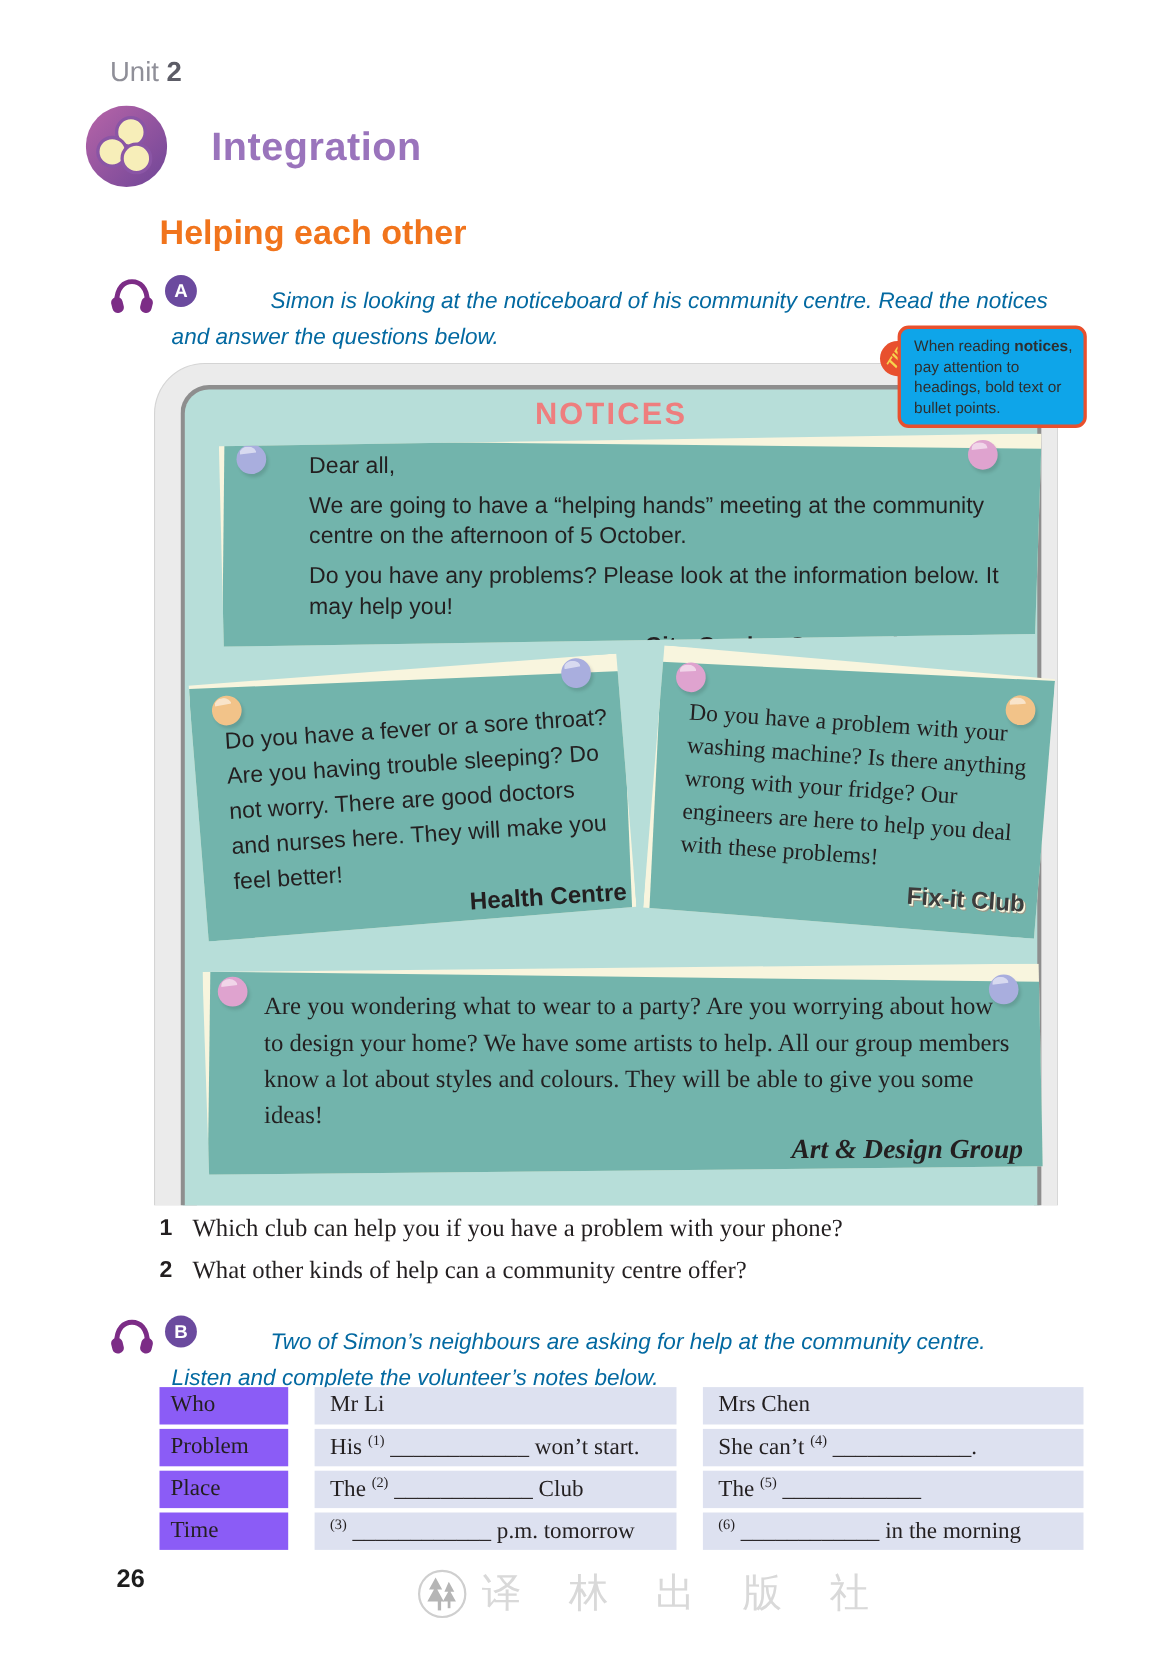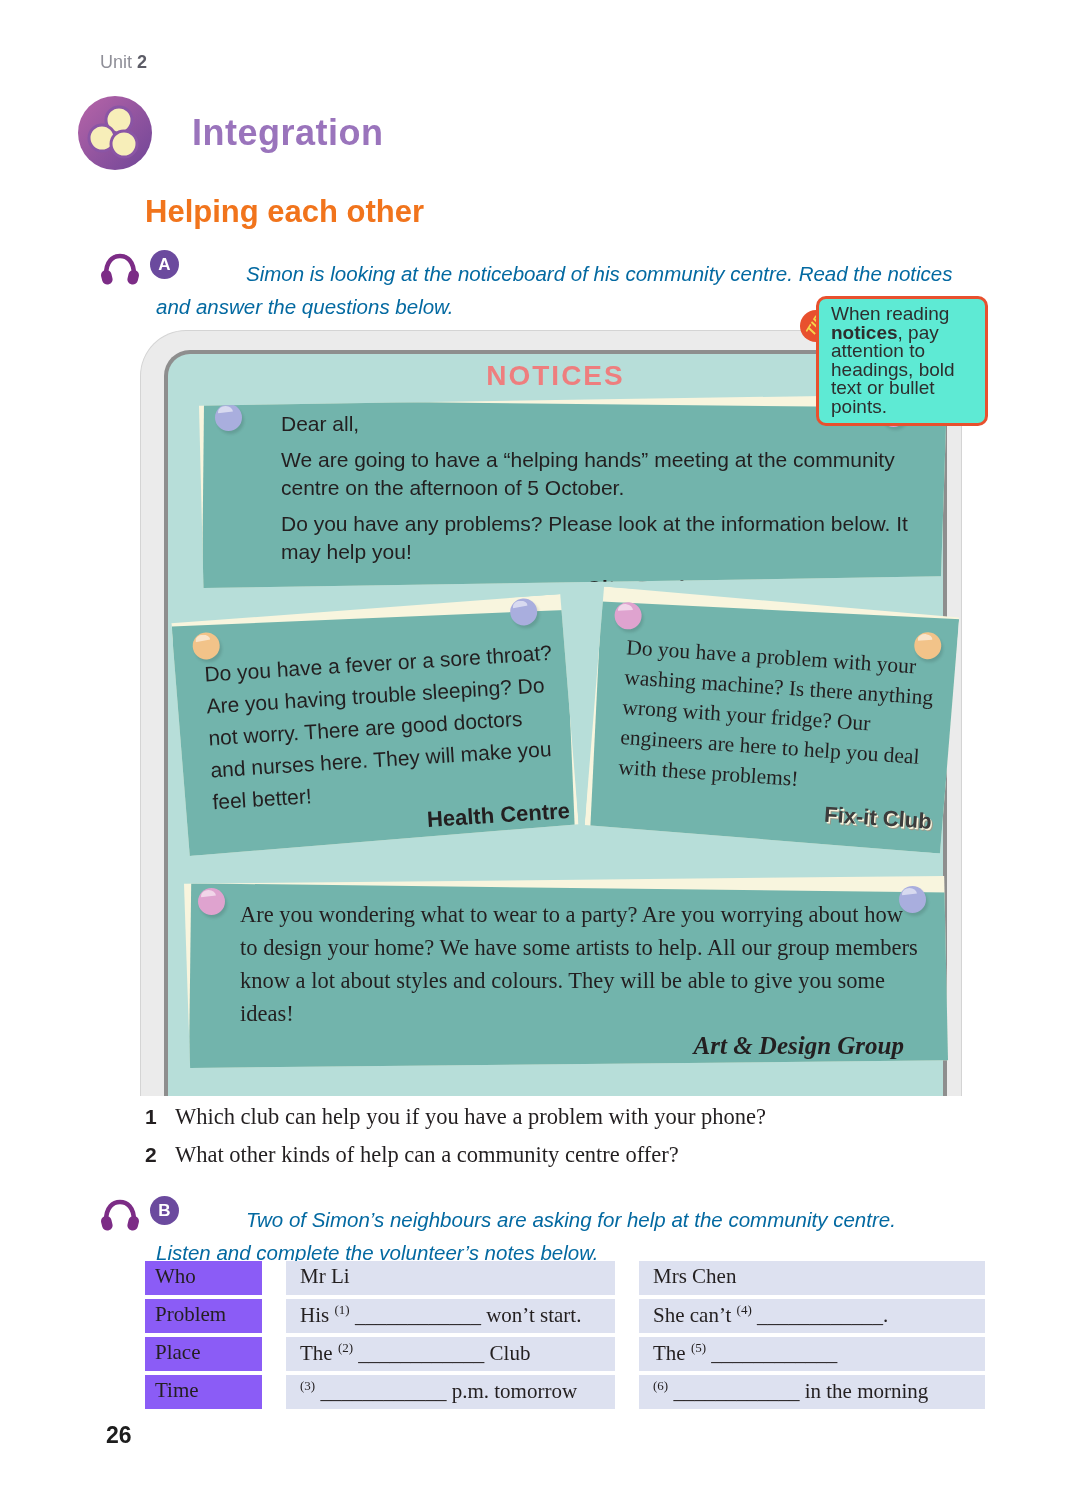--- a/index.html
+++ b/index.html
@@ -4,21 +4,21 @@
 <style>
   * { margin:0; padding:0; box-sizing:border-box; }
   html,body { background:#ffffff; }
   .page {
     position:relative; width:1065px; height:1508px; margin:0 auto;
     background:#ffffff; overflow:hidden;
     font-family:"Liberation Sans", sans-serif; color:#231f20;
   }
 
   
-  .unit-label { position:absolute; left:100px; top:52px; font-size:18px; color:#8f8f98; }
+  .unit-label { position:absolute; left:100px; top:52px; font-size:25px; color:#8f8f98; }
   .unit-label b { color:#5c5c66; font-weight:bold; }
 
   .integration-row { position:absolute; left:78px; top:96px; display:flex; align-items:center;gap:26px; }
   .integration-icon { width:74px; height:74px; }
   .integration-title { margin-left:14px; font-size:36px; font-weight:bold; color:#9a74bc; letter-spacing:.5px; }
 
   .lesson-title { position:absolute; left:145px; top:194px; font-size:31px; font-weight:bold; color:#f1741c;text-align:center; }
 
   
   .task { position:absolute; left:100px; width:830px; }
@@ -32,23 +32,23 @@
     display:flex; align-items:center; justify-content:center;
   }
   .task-text {
     font-style:italic; font-size:20.5px; line-height:33px; color:#0369a1;
     width:800px; margin-left:56px; margin-top:-31px; text-indent:90px;
   }
 
   
   .tip { position:absolute; left:800px; top:296px; z-index:30; }
   .tip-box {
-    margin-left:16px; width:172px; background:#5eead4; border:3px solid #e8502e;
+    margin-left:16px; width:172px; background:#0ea5e9; border:3px solid #e8502e;
     border-radius:10px; padding:6px 8px 7px 12px;
-    font-size:19px; line-height:18.5px; color:#2e2e2e;
+    font-size:14px; line-height:18.5px; color:#2e2e2e;
   }
   .tip-box b { font-weight:bold; }
   .tip-tab {
     position:absolute; left:0; top:14px; width:32px; height:32px; border-radius:50%;
     background:#e8502e; z-index:-1;
   }
   .tip-tab span {
     position:absolute; left:4px; top:7px; display:block;
     font-style:italic; font-weight:bold; font-size:14px; color:#f6d44d;
     transform:rotate(-58deg);
@@ -105,21 +105,21 @@
   .note-3 .sig { margin-top:6px; text-align:right; font-weight:bold; font-size:22px;
                  padding-right:14px; color:#3c3c3c;
                  text-shadow:1.5px 1.5px 0 #f8f5de, 2.5px 2.5px 0 #9a9a8a; }
 
   .note-4 { left:16px; top:522px; width:764px; height:192px;
             clip-path:polygon(0 4%, 99.5% 0, 100% 96%, 0.8% 100%); }
   .note-4 .shadow { transform:translate(6px,12px) rotate(0.7deg); }
   .note-4 .body { padding:22px 30px 0 56px; font-family:"Liberation Serif", serif;
                   font-size:22.5px; line-height:33px; }
   .note-4 .sig { margin-top:2px; text-align:right; font-weight:bold; font-style:italic;
-                 font-family:"Liberation Serif", serif; font-size:25px; padding-right:44px; }
+                 font-family:"Liberation Serif", serif; font-size:25px; padding-right:18px; }
 
   
   .questions { position:absolute; left:145px; top:1104px; font-family:"Liberation Serif", serif; }
   .question { display:flex; margin-bottom:12px; }
   .q-num { width:30px; font-weight:bold; font-family:"Liberation Sans", sans-serif; font-size:21px; padding-top:1px; }
   .q-text { font-size:22.5px; }
 
   
   .notes-table {
     position:absolute; left:145px; top:1261px; width:840px;
@@ -257,14 +257,24 @@
     <div class="t-cell">The <sup>(2)</sup> ____________ Club</div>
     <div class="t-cell">The <sup>(5)</sup> ____________</div>
 
     <div class="t-label">Time</div>
     <div class="t-cell"><sup>(3)</sup> ____________ p.m. tomorrow</div>
     <div class="t-cell"><sup>(6)</sup> ____________ in the morning</div>
   </div>
 
   <div class="page-num">26</div>
 
+  <div class="watermark">
+    <svg width="48" height="48" viewBox="0 0 48 48">
+      <circle cx="24" cy="24" r="21" fill="none" stroke="#cfcfcf" stroke-width="2"></circle>
+      <path d="M18 9 l6 11 h-4.5 l6 11 h-15 l6 -11 h-4.5 z" fill="#b5b5b5"></path>
+      <path d="M30 13 l5 9 h-3.5 l5 9 h-12 l5 -9 h-3.5 z" fill="#b5b5b5"></path>
+      <rect x="20" y="30" width="3" height="9" fill="#b5b5b5"></rect>
+      <rect x="29" y="30" width="2.5" height="7" fill="#b5b5b5"></rect>
+    </svg>
+    <span class="watermark-text">译 林 出 版 社</span>
+  </div>
 
 </div>
 
 </body></html>

